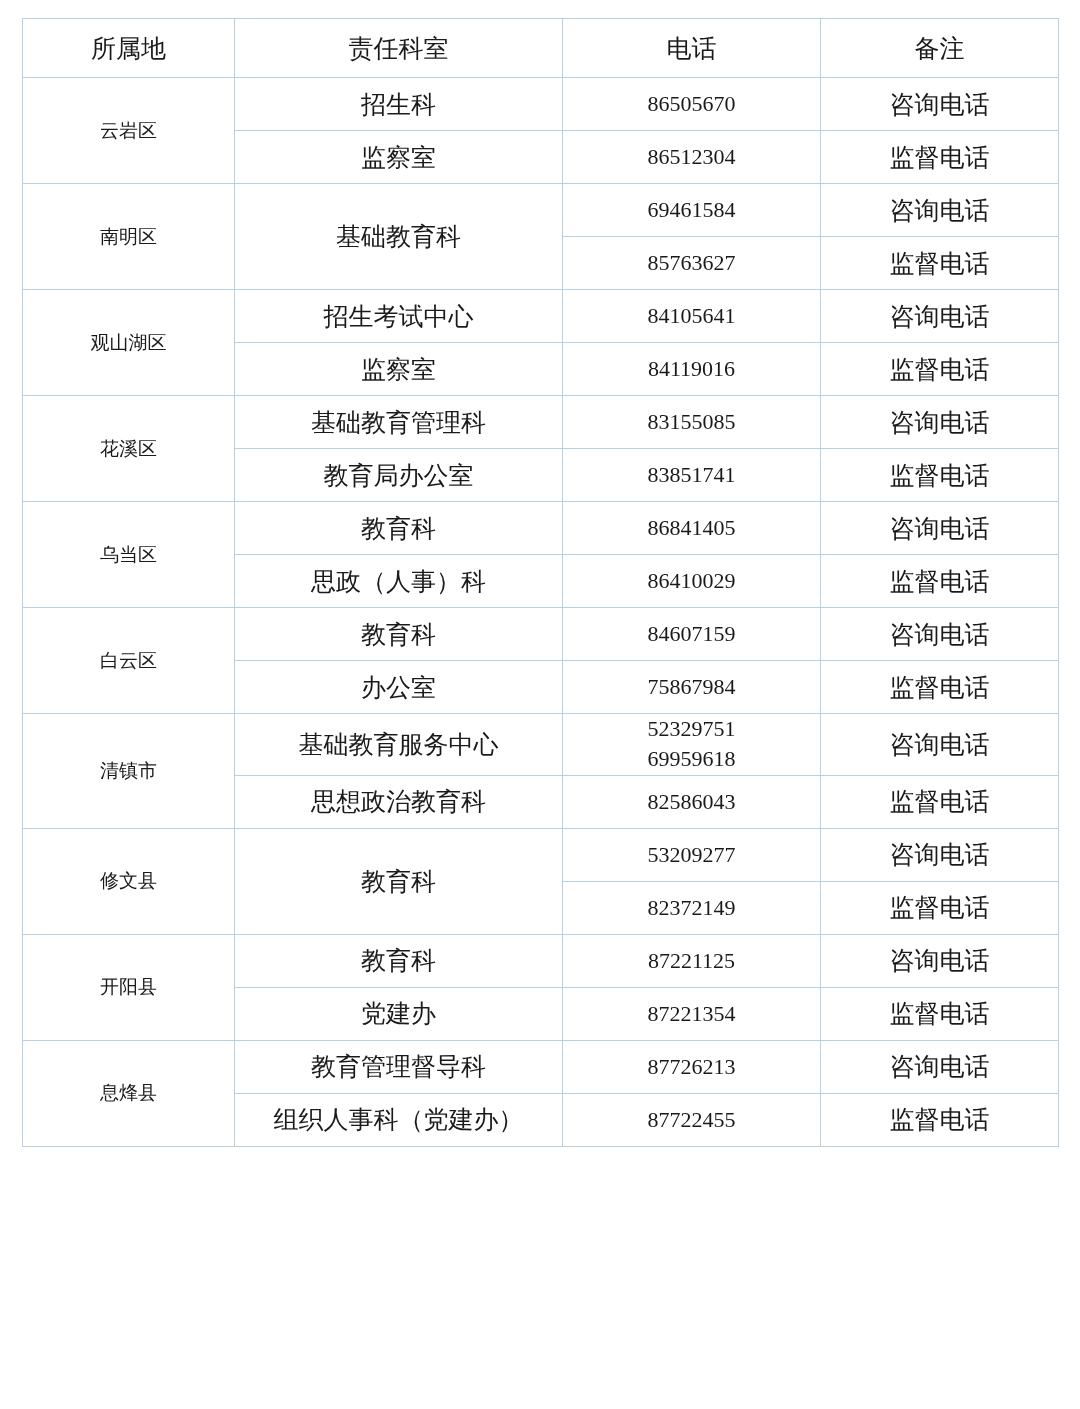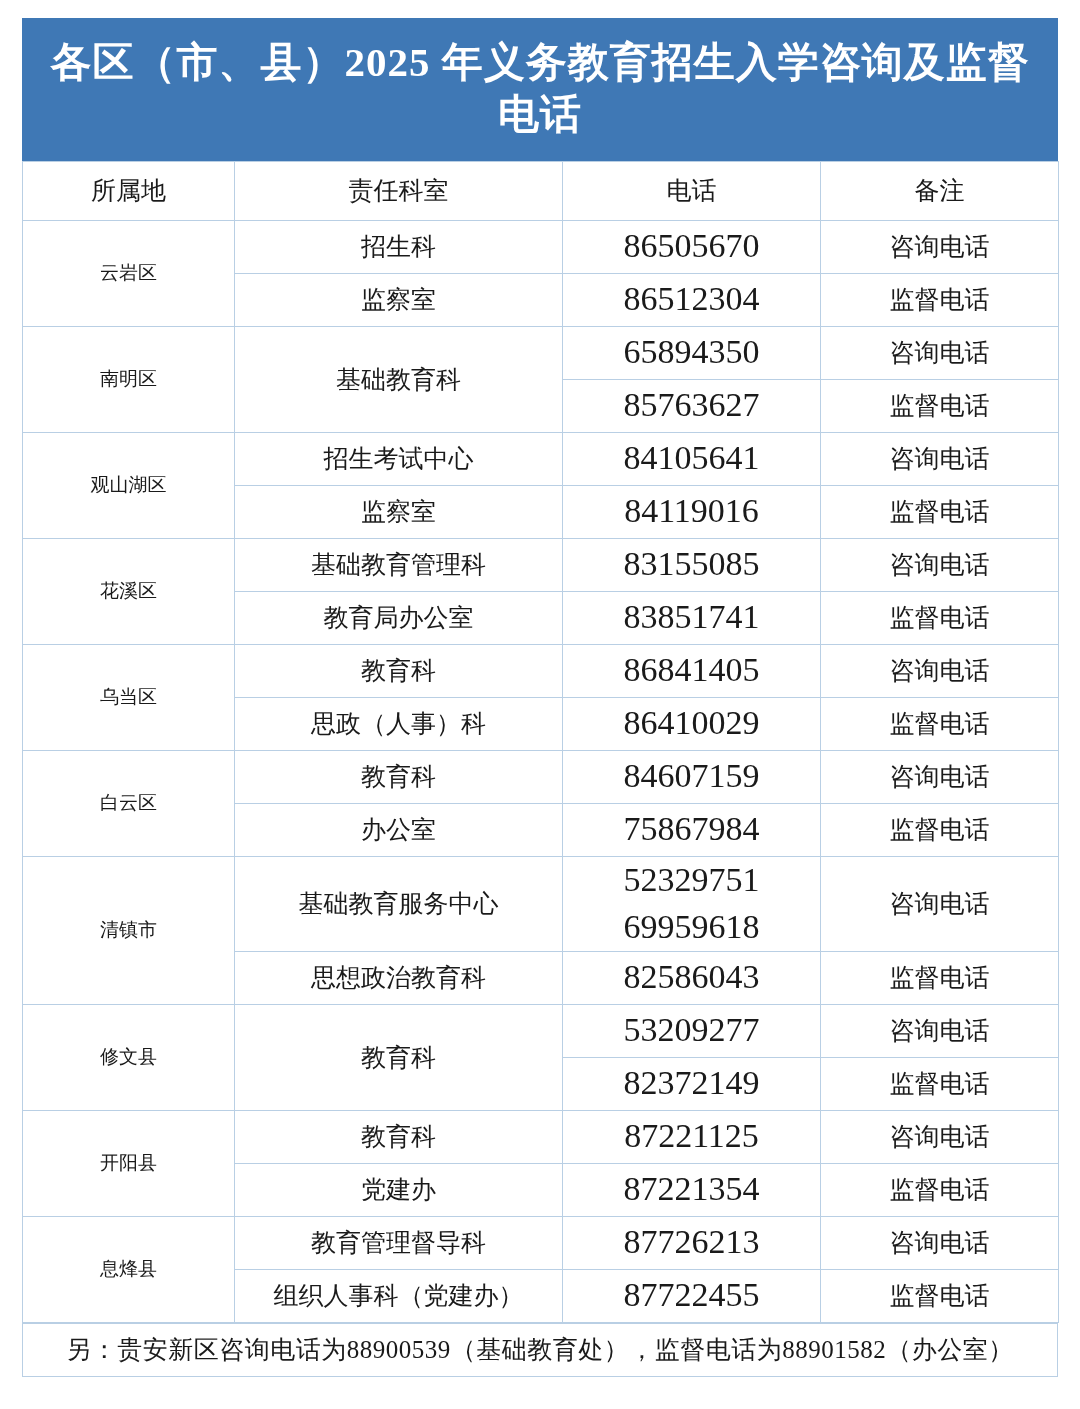--- a/index.html
+++ b/index.html
@@ -56,35 +56,34 @@
   .col-note   { width: 238px; }
 
   .head-row th {
     font-size: 25px;
   }
   .cell-area {
     font-size: 19px;
   }
   .phone-stack {
     line-height: 1.38;
-    font-size: 34px;
+    font-size: 22px;
   }
   .footnote td {
     height: 74px;
     font-size: 25px;
     text-align: center;
     letter-spacing: 0.5px;
   }
 </style>
 </head>
 <body>
 
 <div class="page">
 
-  <div class="title-bar">各区（市、县）2025 年义务教育招生入学咨询及监督电话</div>
 
   <table class="main">
     <colgroup>
       <col class="col-area">
       <col class="col-dept">
       <col class="col-phone">
       <col class="col-note">
     </colgroup>
     <thead>
       <tr class="head-row">
@@ -102,21 +101,21 @@
           <td>咨询电话</td>
         </tr>
         <tr>
           <td>监察室</td>
           <td class="phone-stack">86512304</td>
           <td>监督电话</td>
         </tr>
         <tr>
           <td class="cell-area" rowspan="2">南明区</td>
           <td rowspan="2">基础教育科</td>
-          <td class="phone-stack">65894350</td>
+          <td class="phone-stack">69461584</td>
           <td>咨询电话</td>
         </tr>
         <tr>
           <td class="phone-stack">85763627</td>
           <td>监督电话</td>
         </tr>
         <tr>
           <td class="cell-area" rowspan="2">观山湖区</td>
           <td>招生考试中心</td>
           <td class="phone-stack">84105641</td>
@@ -202,21 +201,14 @@
           <td>咨询电话</td>
         </tr>
         <tr>
           <td>组织人事科（党建办）</td>
           <td class="phone-stack">87722455</td>
           <td>监督电话</td>
         </tr>
       </tbody>
   </table>
 
-  <table class="main">
-    <tbody>
-        <tr class="footnote">
-      <td colspan="4">另：贵安新区咨询电话为88900539（基础教育处），监督电话为88901582（办公室）</td>
-    </tr>
-  </tbody>
-    </table>
 
 </div>
 
 </body></html>

